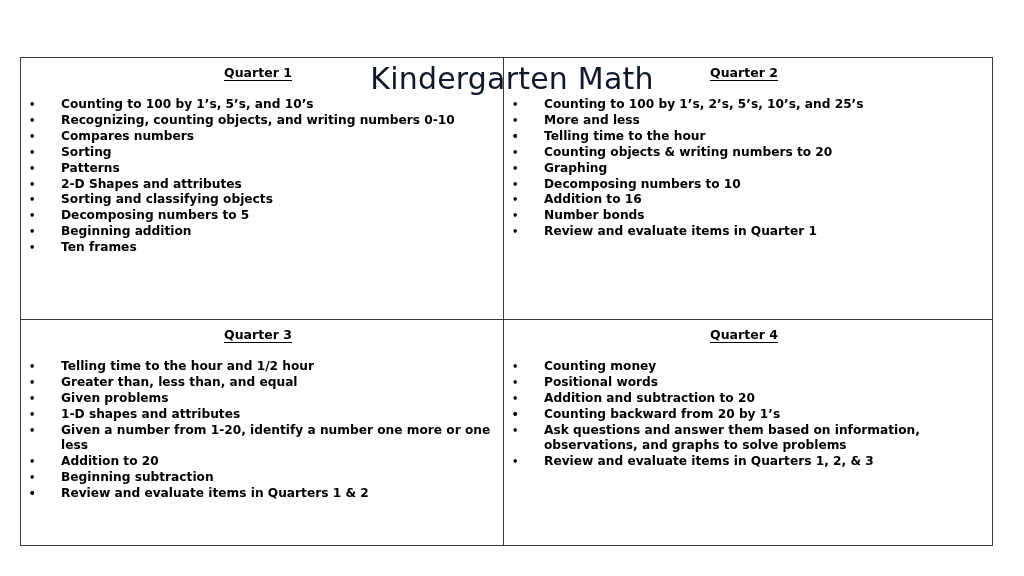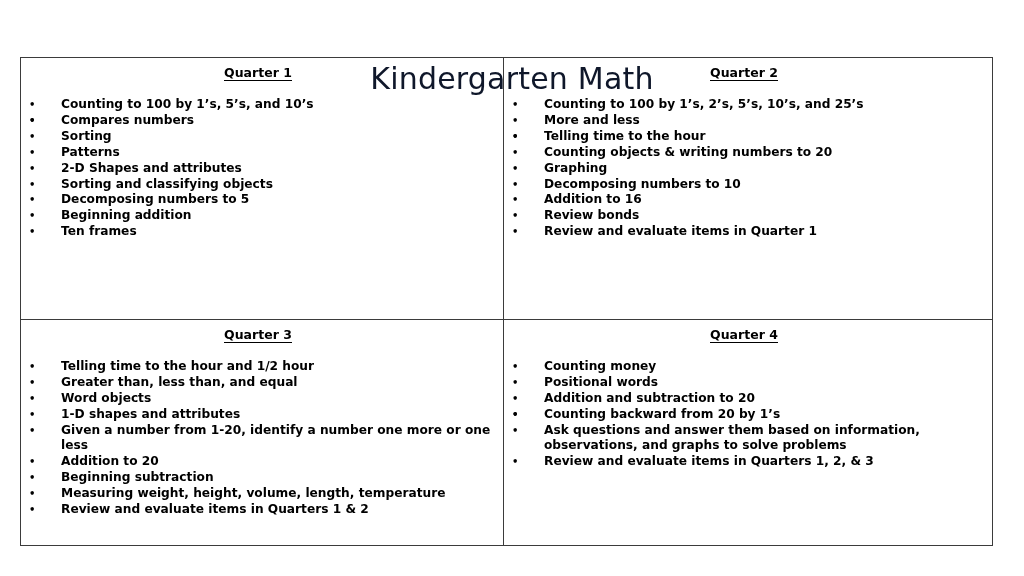--- a/index.html
+++ b/index.html
@@ -110,21 +110,21 @@
 
   <div class="slide-title">Kindergarten Math</div>
 
   <div class="grid">
 
     <div class="cell col-left row-top">
       <div class="cell-inner">
         <div class="quarter-title"><span>Quarter 1</span></div>
         <ul class="bullet-list">
           <li><span class="bullet-dot">•</span><span>Counting to 100 by 1’s, 5’s, and 10’s</span></li>
-          <li><span class="bullet-dot">•</span></li>
+          <li><span class="bullet-dot">•</span><span>Recognizing, counting objects, and writing numbers 0-10</span></li>
           <li><span class="bullet-dot">•</span><span>Compares numbers</span></li>
           <li><span class="bullet-dot">•</span><span>Sorting</span></li>
           <li><span class="bullet-dot">•</span><span>Patterns</span></li>
           <li><span class="bullet-dot">•</span><span>2-D Shapes and attributes</span></li>
           <li><span class="bullet-dot">•</span><span>Sorting and classifying objects</span></li>
           <li><span class="bullet-dot">•</span><span>Decomposing numbers to 5</span></li>
           <li><span class="bullet-dot">•</span><span>Beginning addition</span></li>
           <li><span class="bullet-dot">•</span><span>Ten frames</span></li>
         </ul>
       </div>
@@ -135,38 +135,38 @@
         <div class="quarter-title"><span>Quarter 2</span></div>
         <ul class="bullet-list">
           <li><span class="bullet-dot">•</span><span>Counting to 100 by 1’s, 2’s, 5’s, 10’s, and 25’s</span></li>
           <li><span class="bullet-dot">•</span><span>More and less</span></li>
           <li><span class="bullet-dot">•</span></li>
           <li><span class="bullet-dot">•</span><span>Telling time to the hour</span></li>
           <li><span class="bullet-dot">•</span><span>Counting objects &amp; writing numbers to 20</span></li>
           <li><span class="bullet-dot">•</span><span>Graphing</span></li>
           <li><span class="bullet-dot">•</span><span>Decomposing numbers to 10</span></li>
           <li><span class="bullet-dot">•</span><span>Addition to 16</span></li>
-          <li><span class="bullet-dot">•</span><span>Review bonds</span></li>
+          <li><span class="bullet-dot">•</span><span>Number bonds</span></li>
           <li><span class="bullet-dot">•</span><span>Review and evaluate items in Quarter 1</span></li>
         </ul>
       </div>
     </div>
 
     <div class="cell col-left">
       <div class="cell-inner">
         <div class="quarter-title"><span>Quarter 3</span></div>
         <ul class="bullet-list">
           <li><span class="bullet-dot">•</span><span>Telling time to the hour and 1/2 hour</span></li>
           <li><span class="bullet-dot">•</span><span>Greater than, less than, and equal</span></li>
-          <li><span class="bullet-dot">•</span><span>Word objects</span></li>
+          <li><span class="bullet-dot">•</span><span>Given problems</span></li>
           <li><span class="bullet-dot">•</span><span>1-D shapes and attributes</span></li>
           <li><span class="bullet-dot">•</span><span>Given a number from 1-20, identify a number one more or one less</span></li>
           <li><span class="bullet-dot">•</span><span>Addition to 20</span></li>
           <li><span class="bullet-dot">•</span><span>Beginning subtraction</span></li>
-          <li><span class="bullet-dot">•</span><span>Measuring weight, height, volume, length, temperature</span></li>
+          <li><span class="bullet-dot">•</span></li>
           <li><span class="bullet-dot">•</span><span>Review and evaluate items in Quarters 1 &amp; 2</span></li>
         </ul>
       </div>
     </div>
 
     <div class="cell">
       <div class="cell-inner">
         <div class="quarter-title"><span>Quarter 4</span></div>
         <ul class="bullet-list">
           <li><span class="bullet-dot">•</span><span>Counting money</span></li>

